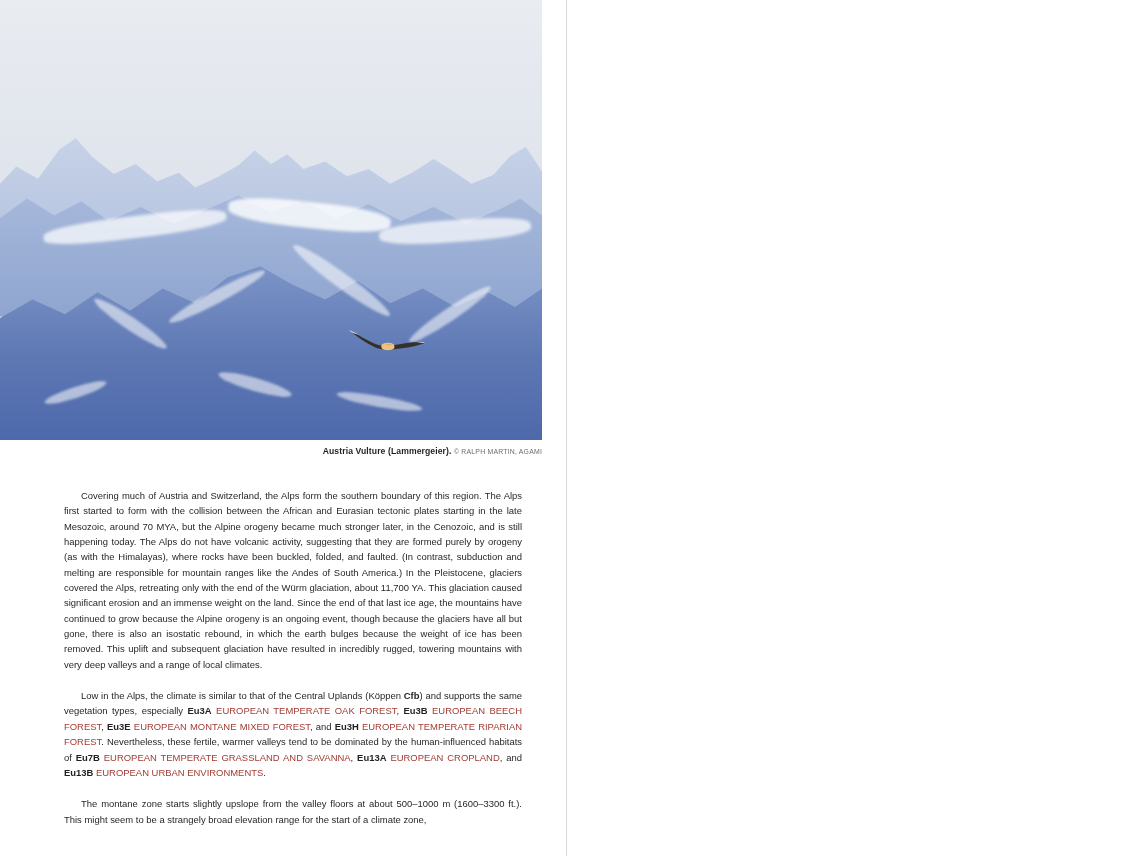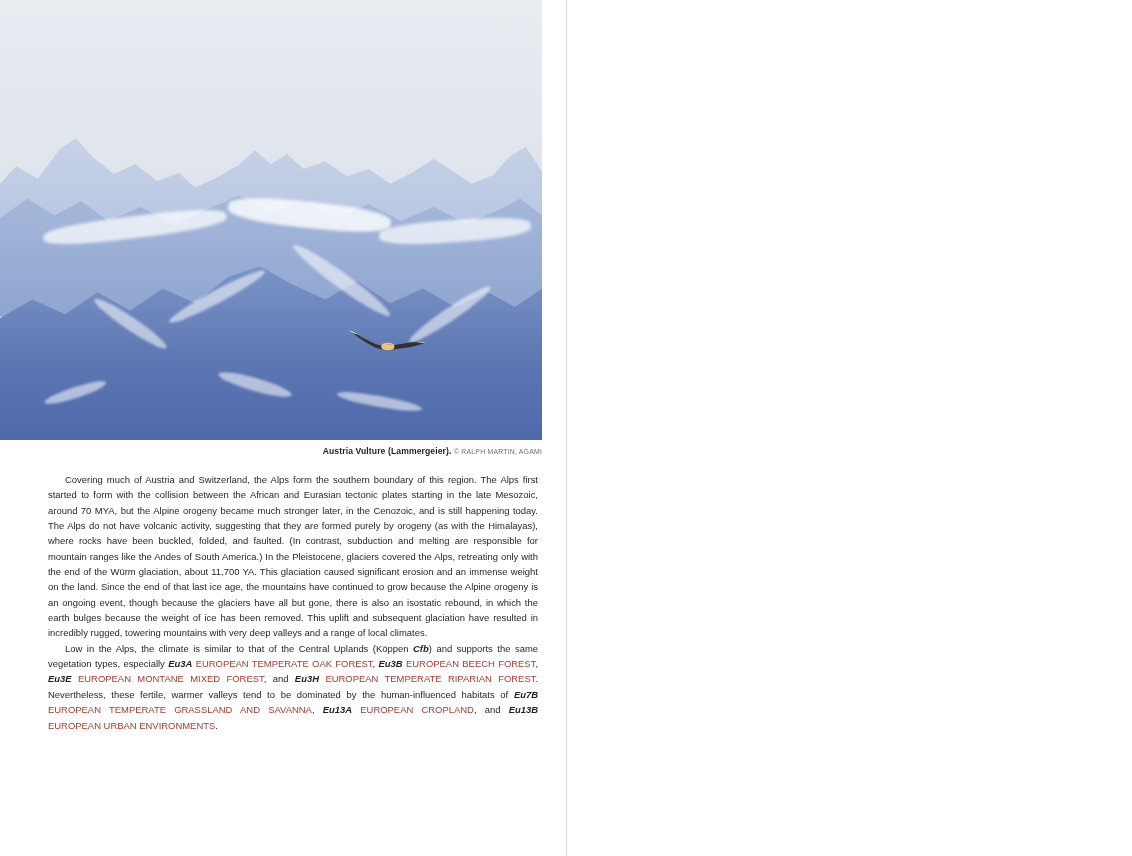--- a/index.html
+++ b/index.html
@@ -51,24 +51,24 @@
   .g7{left:62%;top:90%;width:16%;height:2.5%;transform:rotate(10deg);}
   .bird{position:absolute;left:63%;top:74%;width:17%;height:8%;}
 
   .caption{position:absolute;left:0;top:446px;width:542px;text-align:right;
     font-size:8.6px;font-weight:bold;color:#231f20;letter-spacing:.1px;}
   .caption .credit{font-weight:normal;font-size:6.9px;color:#6d6d6d;letter-spacing:.2px;}
 
   
   .col{position:absolute;font-size:9.45px;line-height:15.35px;
     text-align:justify;color:#231f20;}
-  .col p{margin:0;text-indent:17px;}
+  .col p{margin:16px;text-indent:17px;}
   .col-left{left:48px;top:472px;width:490px;}
 
-  b{font-weight:bold;font-style:italic;}
+  b{font-weight:bold;}
   .hab{color:#a23b33;}
 </style>
 </head>
 <body>
 
 <div class="spread">
 
   <div class="page-left">
 
     <div class="photo-wrap">
@@ -102,20 +102,21 @@
     </div>
 
     <div class="caption">
       <span>Austria Vulture (Lammergeier).</span>
       <span class="credit">© RALPH MARTIN, AGAMI</span>
     </div>
 
     <div class="col col-left">
         <p><span>Covering much of Austria and Switzerland, the Alps form the southern boundary of this region. The Alps first started to form with the collision between the African and Eurasian tectonic plates starting in the late Mesozoic, around 70 MYA, but the Alpine orogeny became much stronger later, in the Cenozoic, and is still happening today. The Alps do not have volcanic activity, suggesting that they are formed purely by orogeny (as with the Himalayas), where rocks have been buckled, folded, and faulted. (In contrast, subduction and melting are responsible for mountain ranges like the Andes of South America.) In the Pleistocene, glaciers covered the Alps, retreating only with the end of the Würm glaciation, about 11,700 YA. This glaciation caused significant erosion and an immense weight on the land. Since the end of that last ice age, the mountains have continued to grow because the Alpine orogeny is an ongoing event, though because the glaciers have all but gone, there is also an isostatic rebound, in which the earth bulges because the weight of ice has been removed. This uplift and subsequent glaciation have resulted in incredibly rugged, towering mountains with very deep valleys and a range of local climates.</span></p>
         <p><span>Low in the Alps, the climate is similar to that of the Central Uplands (Köppen </span><b>Cfb</b><span>) and supports the same vegetation types, especially </span><b>Eu3A</b><span> </span><span class="hab">EUROPEAN TEMPERATE OAK FOREST</span><span>, </span><b>Eu3B</b><span> </span><span class="hab">EUROPEAN BEECH FOREST</span><span>, </span><b>Eu3E</b><span> </span><span class="hab">EUROPEAN MONTANE MIXED FOREST</span><span>, and </span><b>Eu3H</b><span> </span><span class="hab">EUROPEAN TEMPERATE RIPARIAN FOREST</span><span>. Nevertheless, these fertile, warmer valleys tend to be dominated by the human-influenced habitats of </span><b>Eu7B</b><span> </span><span class="hab">EUROPEAN TEMPERATE GRASSLAND AND SAVANNA</span><span>, </span><b>Eu13A</b><span> </span><span class="hab">EUROPEAN CROPLAND</span><span>, and </span><b>Eu13B</b><span> </span><span class="hab">EUROPEAN URBAN ENVIRONMENTS</span><span>.</span></p>
+        <p><span>The montane zone starts slightly upslope from the valley floors at about 500–1000 m (1600–3300 ft.). This might seem to be a strangely broad elevation range for the start of a climate zone,</span></p>
       </div>
   </div>
 
   <div class="gutter"></div>
 
   <div class="page-right">
 
     
 
     

